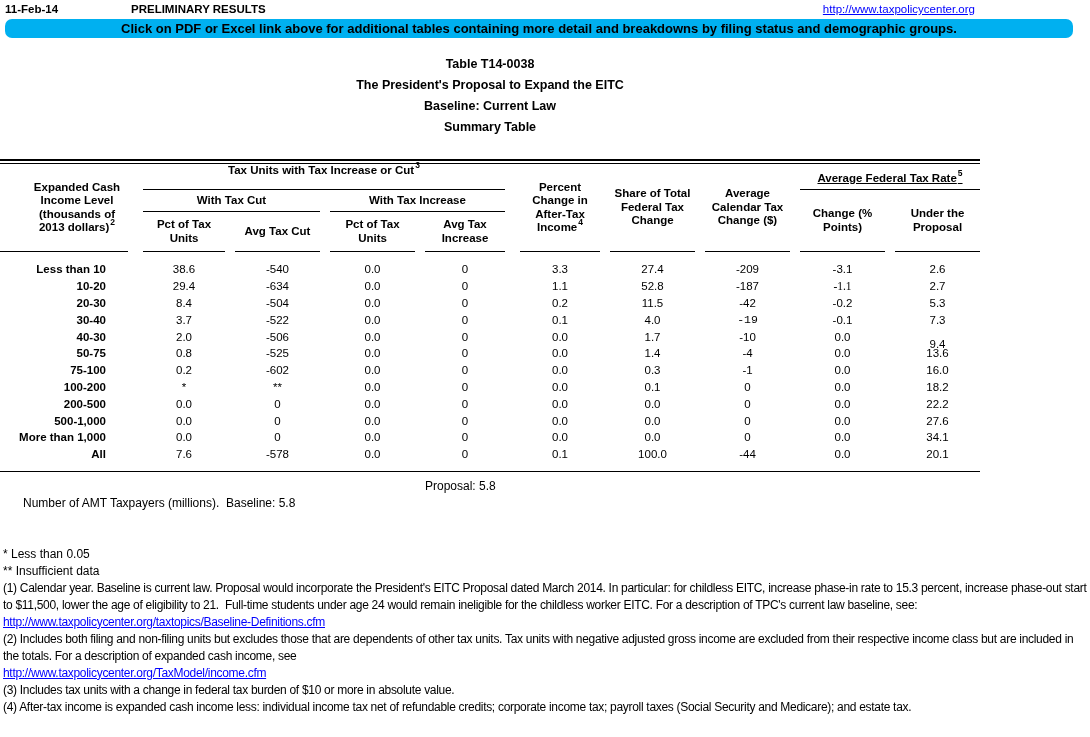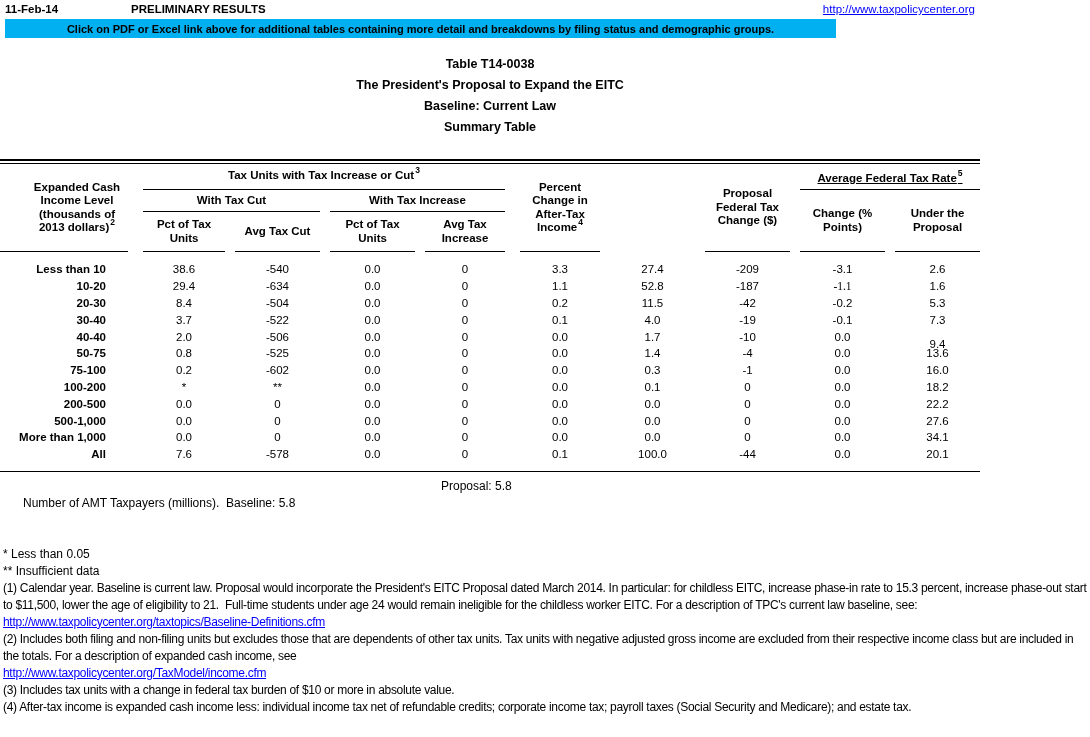--- a/index.html
+++ b/index.html
@@ -11,35 +11,35 @@
   body{background:#fff;color:#000;font-family:"Liberation Sans",sans-serif;}
   .page{width:1090px;position:relative;}
 
   
   .topbar{position:relative;height:19px;font-size:11.5px;font-weight:bold;}
   .topbar .date{position:absolute;left:5px;top:3px;}
   .topbar .status{position:absolute;left:131px;top:3px;}
   .topbar .url{position:absolute;right:115px;top:3px;font-weight:normal;color:var(--link-color);text-decoration:underline;cursor:pointer;}
 
   
-  .banner{margin-left:5px;width:831px;height:19px;background:var(--banner-bg);
+  .banner{margin-left:5px;width:1068px;height:19px;background:var(--banner-bg);
           display:flex;align-items:center;justify-content:center;
-          font-size:11px;font-weight:bold;}
+          font-size:13px;font-weight:bold;border-radius:7px;}
 
   
   .titleblock{width:980px;text-align:center;font-weight:bold;font-size:12.5px;line-height:21px;margin-top:16px;}
   sup{font-size:8.5px;line-height:0;position:relative;top:-1px;margin-left:1px;}
 
   
   .dbl-line{width:980px;height:5px;border-top:2px solid #000;border-bottom:1px solid #000;margin-top:21px;}
   .thead{display:grid;grid-template-columns:var(--cols);grid-template-rows:26px 22px 40px;width:980px;}
   .hcell{display:flex;align-items:center;justify-content:center;text-align:center;
          font-weight:bold;font-size:11.5px;line-height:13.5px;border-bottom:1.5px solid #000;}
   .h-income{grid-column:1;grid-row:1/4;padding-left:26px;}
-  .h-taxunits{grid-column:3/10;grid-row:1;align-items:center;padding-bottom:2px;}
+  .h-taxunits{grid-column:3/10;grid-row:1;align-items:flex-start;padding-bottom:2px;}
   .h-cut{grid-column:3/6;grid-row:2;}
   .h-inc{grid-column:7/10;grid-row:2;}
   .h-pctcut{grid-column:3;grid-row:3;}
   .h-avgcut{grid-column:5;grid-row:3;}
   .h-pctinc{grid-column:7;grid-row:3;}
   .h-avginc{grid-column:9;grid-row:3;}
   .h-pctchange{grid-column:11;grid-row:1/4;}
   .h-share{grid-column:13;grid-row:1/4;}
   .h-avgchange{grid-column:15;grid-row:1/4;}
   .h-rategroup{grid-column:17/20;grid-row:1;align-items:flex-end;padding-bottom:4px;text-decoration:underline;}
@@ -49,21 +49,21 @@
   .tbody{display:grid;grid-template-columns:var(--cols);grid-auto-rows:16.8px;
          width:980px;padding-top:9px;padding-bottom:8px;border-bottom:1.5px solid #000;}
   .cell{font-size:11.5px;display:flex;align-items:center;}
   .cell.num{justify-content:center;}
   .cell.label{justify-content:flex-end;font-weight:bold;padding-right:22px;white-space:nowrap;}
 
   
   .footnotes{margin-top:6px;padding-left:3px;width:1087px;}
   .fline{font-size:12px;line-height:17px;white-space:pre-wrap;}
   .rel{position:relative;}
-  .amt-right{position:absolute;left:438px;top:0;}
+  .amt-right{position:absolute;left:422px;top:0;}
   .note{font-size:12px;line-height:17px;letter-spacing:-0.3px;white-space:pre-wrap;}
   .flink{display:block;font-size:12px;line-height:17px;letter-spacing:-0.3px;
          color:var(--link-color);text-decoration:underline;cursor:pointer;width:fit-content;}
 </style>
 </head>
 <body>
 
 <div class="page">
 
   <div class="topbar">
@@ -92,21 +92,22 @@
       </div>
     <div class="hcell h-cut">With Tax Cut</div>
     <div class="hcell h-inc">With Tax Increase</div>
     <div class="hcell h-pctcut">Pct of Tax Units</div>
     <div class="hcell h-avgcut">Avg Tax Cut</div>
     <div class="hcell h-pctinc">Pct of Tax Units</div>
     <div class="hcell h-avginc">Avg Tax Increase</div>
     <div class="hcell h-pctchange">
         <span><span>Percent Change in After-Tax Income</span><sup>4</sup></span>
       </div>
-    <div class="hcell h-avgchange">Proposal Federal Tax Change ($)</div>
+    <div class="hcell h-share">Share of Total Federal Tax Change</div>
+    <div class="hcell h-avgchange">Average Calendar Tax Change ($)</div>
     <div class="hcell h-rategroup">
         <span><span>Average Federal Tax Rate</span><sup>5</sup></span>
       </div>
     <div class="hcell h-ratechange">Change (% Points)</div>
     <div class="hcell h-rateunder">Under the Proposal</div>
   </div>
 
   <div class="tbody" id="table-body">
       <div class="cell label" style="grid-area: 1 / 1;">Less than 10</div>
       <div class="cell num" style="grid-area: 1 / 3;">38.6</div>
@@ -120,42 +121,42 @@
       <div class="cell num" style="grid-area: 1 / 19;">2.6</div>
       <div class="cell label" style="grid-area: 2 / 1;">10-20</div>
       <div class="cell num" style="grid-area: 2 / 3;">29.4</div>
       <div class="cell num" style="grid-area: 2 / 5;">-634</div>
       <div class="cell num" style="grid-area: 2 / 7;">0.0</div>
       <div class="cell num" style="grid-area: 2 / 9;">0</div>
       <div class="cell num" style="grid-area: 2 / 11;">1.1</div>
       <div class="cell num" style="grid-area: 2 / 13;">52.8</div>
       <div class="cell num" style="grid-area: 2 / 15;">-187</div>
       <div class="cell num" style="grid-area: 2 / 17; font-family: Liberation Serif, serif;">-1.1</div>
-      <div class="cell num" style="grid-area: 2 / 19;">1.6</div>
+      <div class="cell num" style="grid-area: 2 / 19;">2.7</div>
       <div class="cell label" style="grid-area: 3 / 1;">20-30</div>
       <div class="cell num" style="grid-area: 3 / 3;">8.4</div>
       <div class="cell num" style="grid-area: 3 / 5;">-504</div>
       <div class="cell num" style="grid-area: 3 / 7;">0.0</div>
       <div class="cell num" style="grid-area: 3 / 9;">0</div>
       <div class="cell num" style="grid-area: 3 / 11;">0.2</div>
       <div class="cell num" style="grid-area: 3 / 13;">11.5</div>
       <div class="cell num" style="grid-area: 3 / 15;">-42</div>
       <div class="cell num" style="grid-area: 3 / 17;">-0.2</div>
       <div class="cell num" style="grid-area: 3 / 19;">5.3</div>
       <div class="cell label" style="grid-area: 4 / 1;">30-40</div>
       <div class="cell num" style="grid-area: 4 / 3;">3.7</div>
       <div class="cell num" style="grid-area: 4 / 5;">-522</div>
       <div class="cell num" style="grid-area: 4 / 7;">0.0</div>
       <div class="cell num" style="grid-area: 4 / 9;">0</div>
       <div class="cell num" style="grid-area: 4 / 11;">0.1</div>
       <div class="cell num" style="grid-area: 4 / 13;">4.0</div>
-      <div class="cell num" style="grid-area: 4 / 15;">-19</div>
+      <div class="cell num" style="grid-area: 4 / 15; font-family: Liberation Mono, monospace;">-19</div>
       <div class="cell num" style="grid-area: 4 / 17;">-0.1</div>
       <div class="cell num" style="grid-area: 4 / 19;">7.3</div>
-      <div class="cell label" style="grid-area: 5 / 1;">40-40</div>
+      <div class="cell label" style="grid-area: 5 / 1;">40-30</div>
       <div class="cell num" style="grid-area: 5 / 3;">2.0</div>
       <div class="cell num" style="grid-area: 5 / 5;">-506</div>
       <div class="cell num" style="grid-area: 5 / 7;">0.0</div>
       <div class="cell num" style="grid-area: 5 / 9;">0</div>
       <div class="cell num" style="grid-area: 5 / 11;">0.0</div>
       <div class="cell num" style="grid-area: 5 / 13;">1.7</div>
       <div class="cell num" style="grid-area: 5 / 15;">-10</div>
       <div class="cell num" style="grid-area: 5 / 17;">0.0</div>
       <div class="cell num" style="grid-area: 5 / 19; margin-top: 15px;">9.4</div>
       <div class="cell label" style="grid-area: 6 / 1;">50-75</div>

